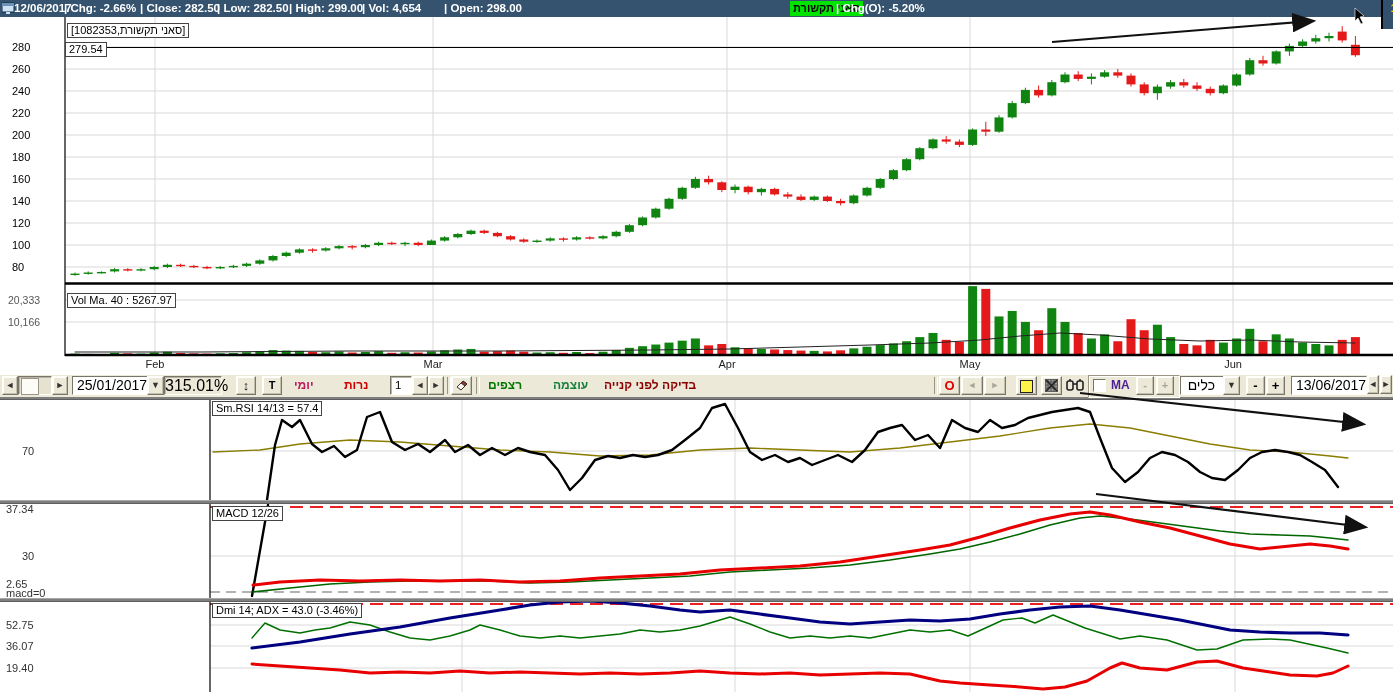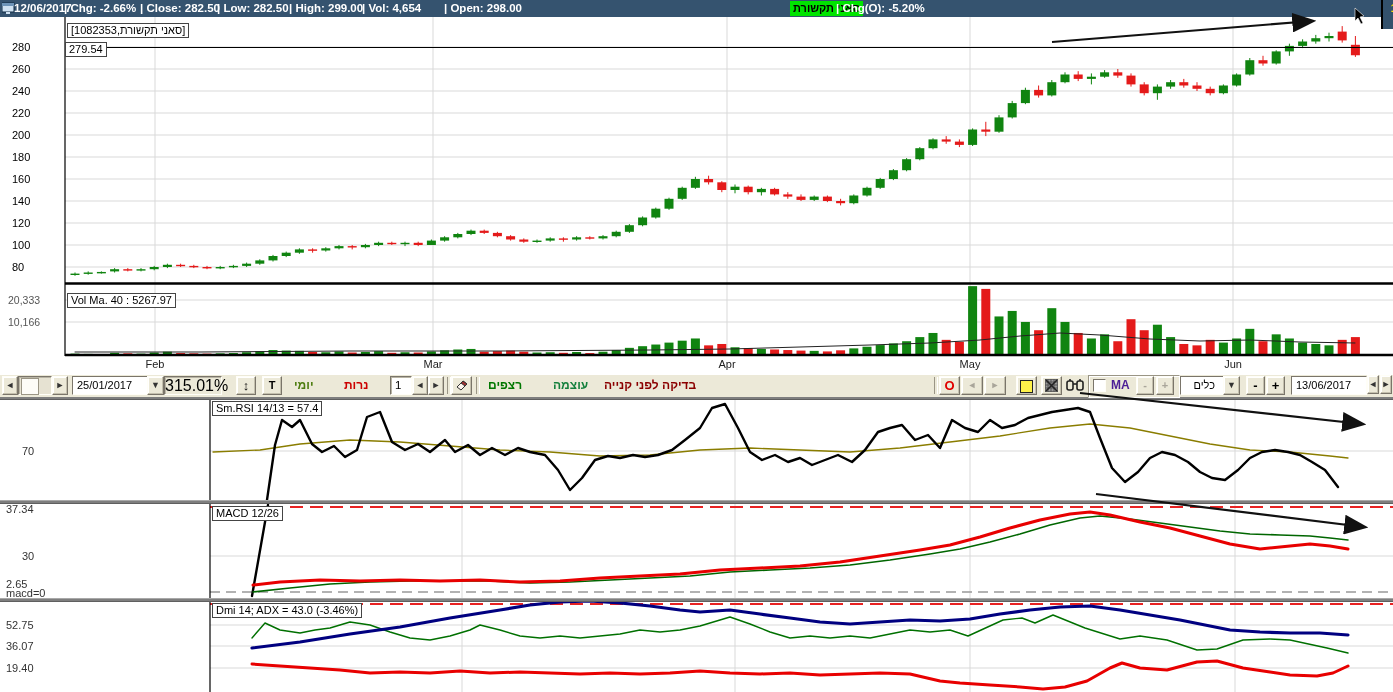--- a/index.html
+++ b/index.html
@@ -32,21 +32,21 @@
       box-shadow:inset -1px -1px 0 #c4c0ae,inset 1px 1px 0 #fff;
       text-align:center;line-height:17px;font-size:11px;color:#000;cursor:default;}
   .tb.arrow{font-size:9px;color:#333;}
   .tb.disabled{color:#a9a59a;}
   .sunken{position:absolute;top:1px;height:19px;box-sizing:border-box;background:#fff;
           border:1px solid;border-color:#7a756a #fffef7 #fffef7 #7a756a;
           box-shadow:inset 1px 1px 0 #b9b5a5;line-height:17px;}
   .tlabel{position:absolute;top:3px;font-weight:bold;font-size:12px;white-space:nowrap;}
   .vsep{position:absolute;top:2px;height:17px;width:2px;border-left:1px solid #9a9585;border-right:1px solid #fff;}
   .combo-txt{position:absolute;top:1px;height:19px;background:#fff;border:1px solid;box-sizing:border-box;
-             border-color:#7a756a #fffef7 #fffef7 #7a756a;line-height:17px;font-size:11px;padding-left:4px;}
+             border-color:#7a756a #fffef7 #fffef7 #7a756a;line-height:17px;font-size:14px;padding-left:4px;}
   .chk{position:absolute;top:4px;width:13px;height:13px;background:#fff;border:1px solid;box-sizing:border-box;
        border-color:#7a756a #fffef7 #fffef7 #7a756a;}
   .yellowpad{position:absolute;left:3px;top:3px;width:11px;height:11px;background:#FFF24A;border:1px solid #222;}
 </style>
 </head>
 <body>
 
 <div class="stage">
 
   <div class="topbar">
@@ -487,21 +487,21 @@
     <div class="tb arrow" style="left:52px;width:16px">►</div>
 
     <div class="combo-txt" style="left:72px;width:76px">25/01/2017</div>
     <div class="tb arrow" style="left:147px;width:17px">▼</div>
 
     <div class="sunken" style="left:164px;width:58px;text-align:center;font-weight:normal;font-size:16px;background:#ece9d8">315.01%</div>
 
     <div class="tb" style="left:236px;width:20px;font-size:13px">↕</div>
     <div class="tb" style="left:262px;width:20px;font-weight:bold">T</div>
 
-    <div class="tlabel" style="left:294px;color:#4d7c0f">יומי</div>
+    <div class="tlabel" style="left:294px;color:#be185d">יומי</div>
     <div class="tlabel" style="left:344px;color:#CC0000">נרות</div>
 
     <div class="sunken" style="left:390px;width:22px;padding-left:4px;font-size:11.5px">1</div>
     <div class="tb arrow" style="left:412px;width:16px">◄</div>
     <div class="tb arrow" style="left:428px;width:16px">►</div>
     <div class="vsep" style="left:447px"></div>
 
     <div class="tb" style="left:451px;width:21px">
       <svg width="15" height="13" style="margin-top:2px">
         <polygon points="3,8 9,2 13,5 7,11" fill="#fdf6ee" stroke="#333"></polygon>

